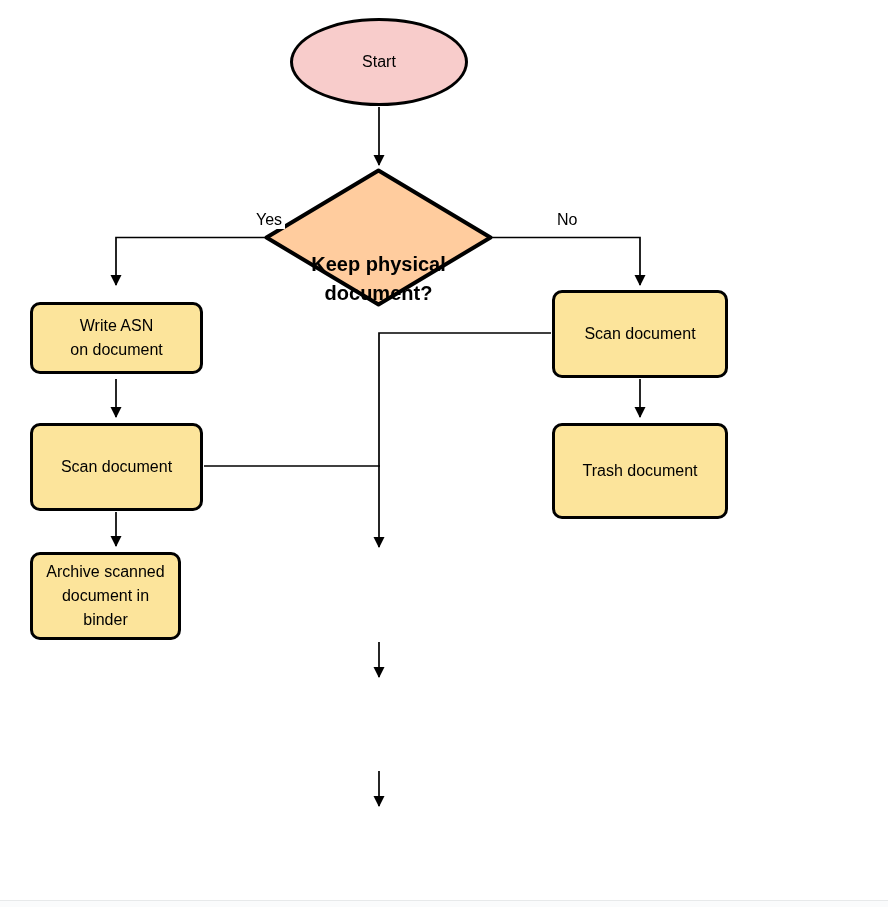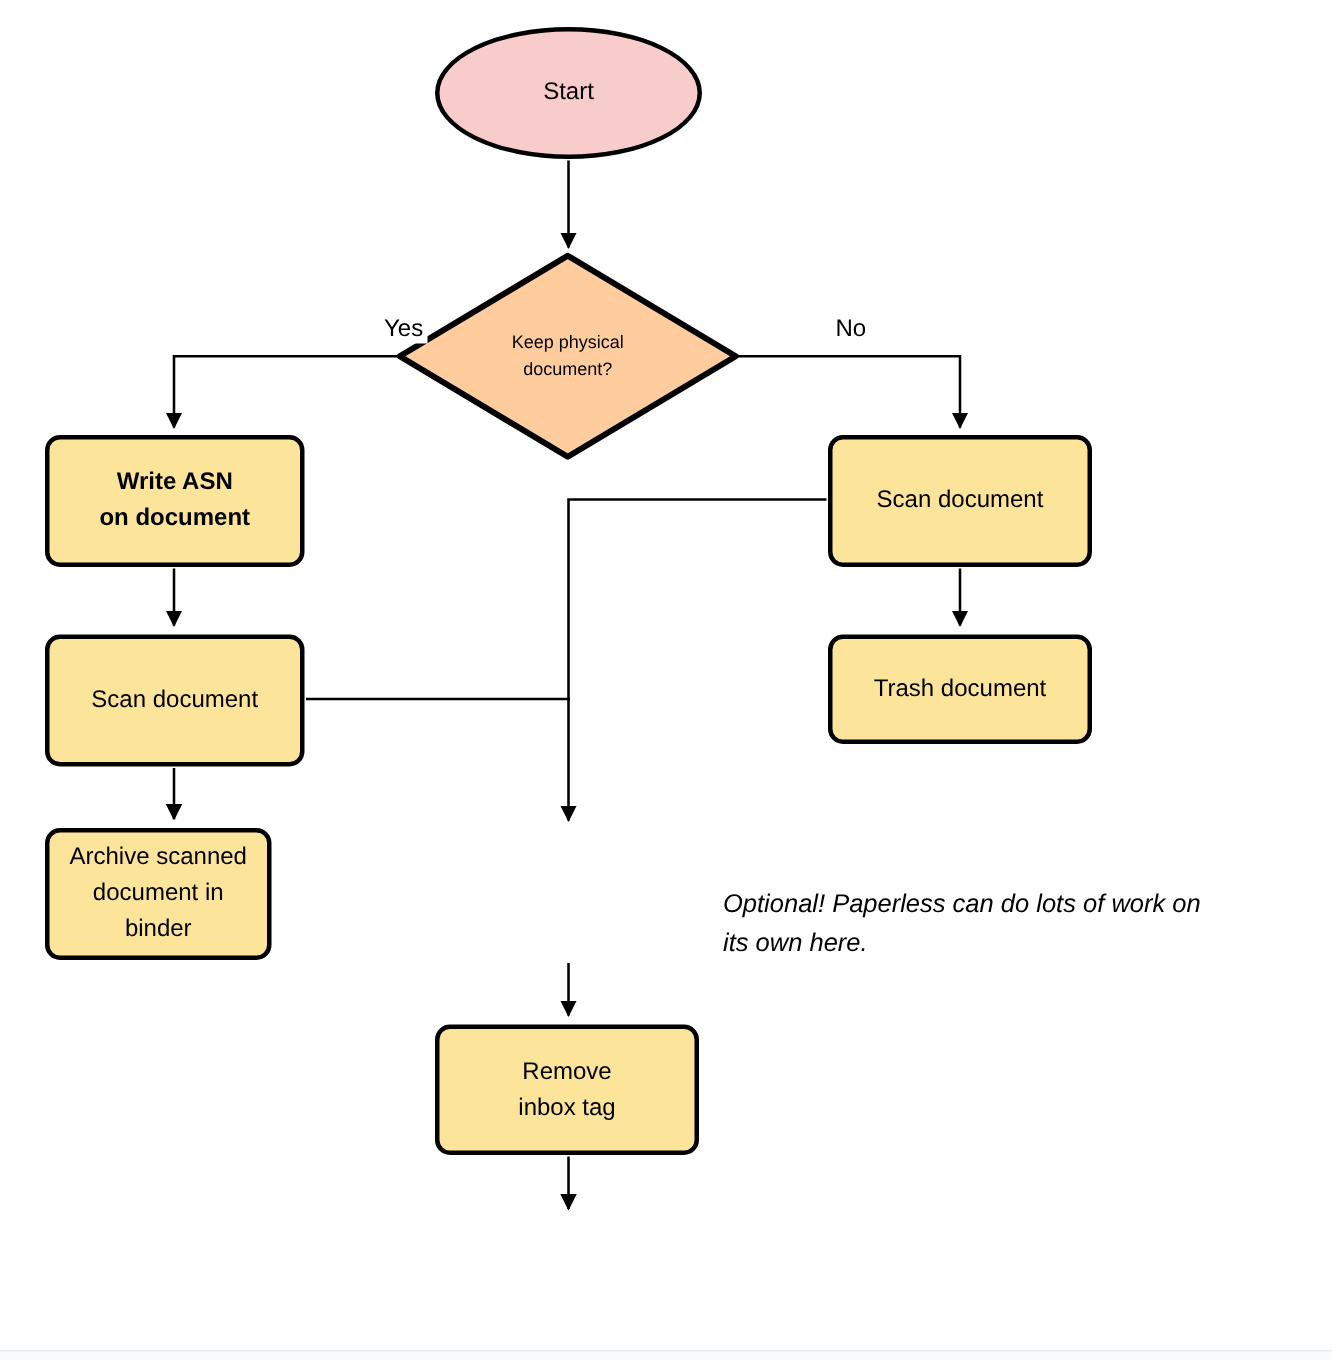--- a/index.html
+++ b/index.html
@@ -37,22 +37,22 @@
   }
   .terminator{
     background:var(--pink);
     border:3.5px solid var(--stroke);
     border-radius:50%;
   }
   .diamond-svg{position:absolute;overflow:visible;}
   .diamond-shape{fill:var(--orange);stroke:var(--stroke);stroke-width:4;stroke-linejoin:round;}
   .diamond-label{
     position:absolute;
-    display:flex;align-items:center;justify-content:center;
-    text-align:center;font-size:12px;line-height:1.45;
+    display:flex;align-items:flex-end;justify-content:center;
+    text-align:center;font-size:20px;line-height:1.45;font-weight:bold;
   }
   .label{white-space:pre-line;}
   .edge-label{
     position:absolute;
     font-size:16px;
     background:var(--bg);
     padding:0 3px;
     margin-left:46px;
   }
   .annotation{
@@ -95,51 +95,45 @@
   </svg>
   <div class="diamond-label" style="left:263px;top:167px;width:231px;height:141px;">
     <span class="label">Keep physical
 document?</span>
   </div>
 
   <div class="node terminator" style="left:290px;top:18px;width:178px;height:88px;align-items:center;">
     <span class="label">Start</span>
   </div>
 
-  <div class="node process" style="left:30px;top:290px;width:173px;height:88px;font-weight:bold;">
+  <div class="node process" style="left:30px;top:302px;width:173px;height:72px;">
     <span class="label">Write ASN
 on document</span>
   </div>
 
   <div class="node process" style="left:30px;top:423px;width:173px;height:88px;">
     <span class="label">Scan document</span>
   </div>
 
   <div class="node process" style="left:30px;top:552px;width:151px;height:88px;">
     <span class="label">Archive scanned
 document in
 binder</span>
   </div>
 
   <div class="node process" style="left:552px;top:290px;width:176px;height:88px;">
     <span class="label">Scan document</span>
   </div>
 
-  <div class="node process" style="left:552px;top:423px;width:176px;height:73px;">
+  <div class="node process" style="left:552px;top:423px;width:176px;height:96px;">
     <span class="label">Trash document</span>
   </div>
 
 
-  <div class="node process" style="left:290px;top:683px;width:176px;height:87px;">
-    <span class="label">Remove
-inbox tag</span>
-  </div>
 
 
   <span class="edge-label" style="left:207px;top:211px;">Yes</span>
   <span class="edge-label" style="left:508px;top:211px;">No</span>
 
-  <div class="annotation" style="left:482px;top:590px;width:402px;">Optional! Paperless can do lots of work on
-its own here.</div>
 
   <div class="footer-strip"></div>
 
 </div>
 
 </body></html>

